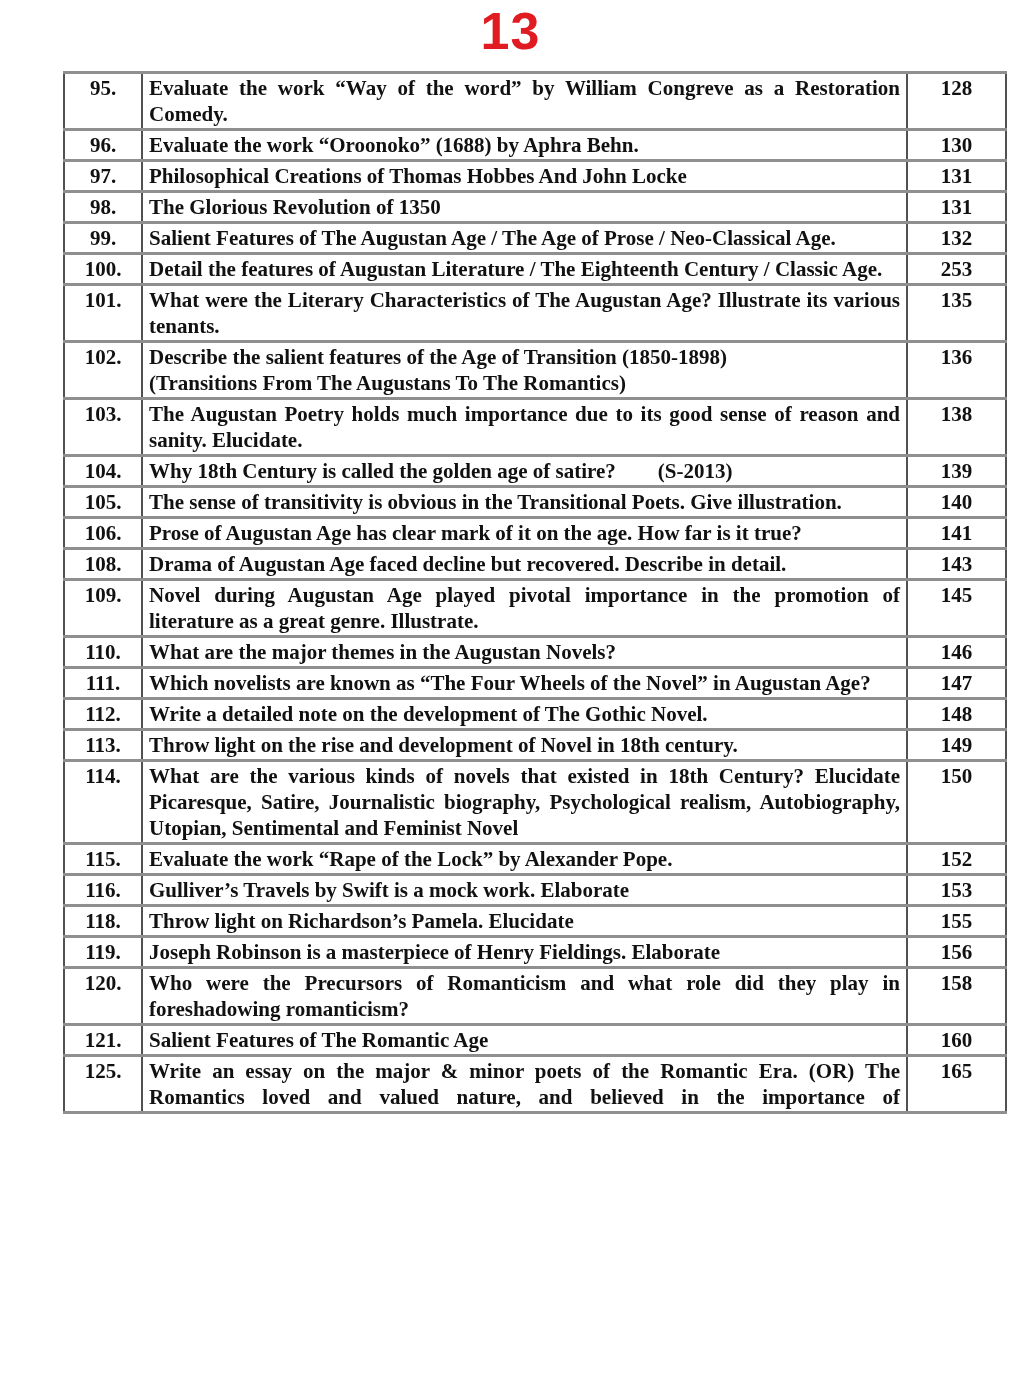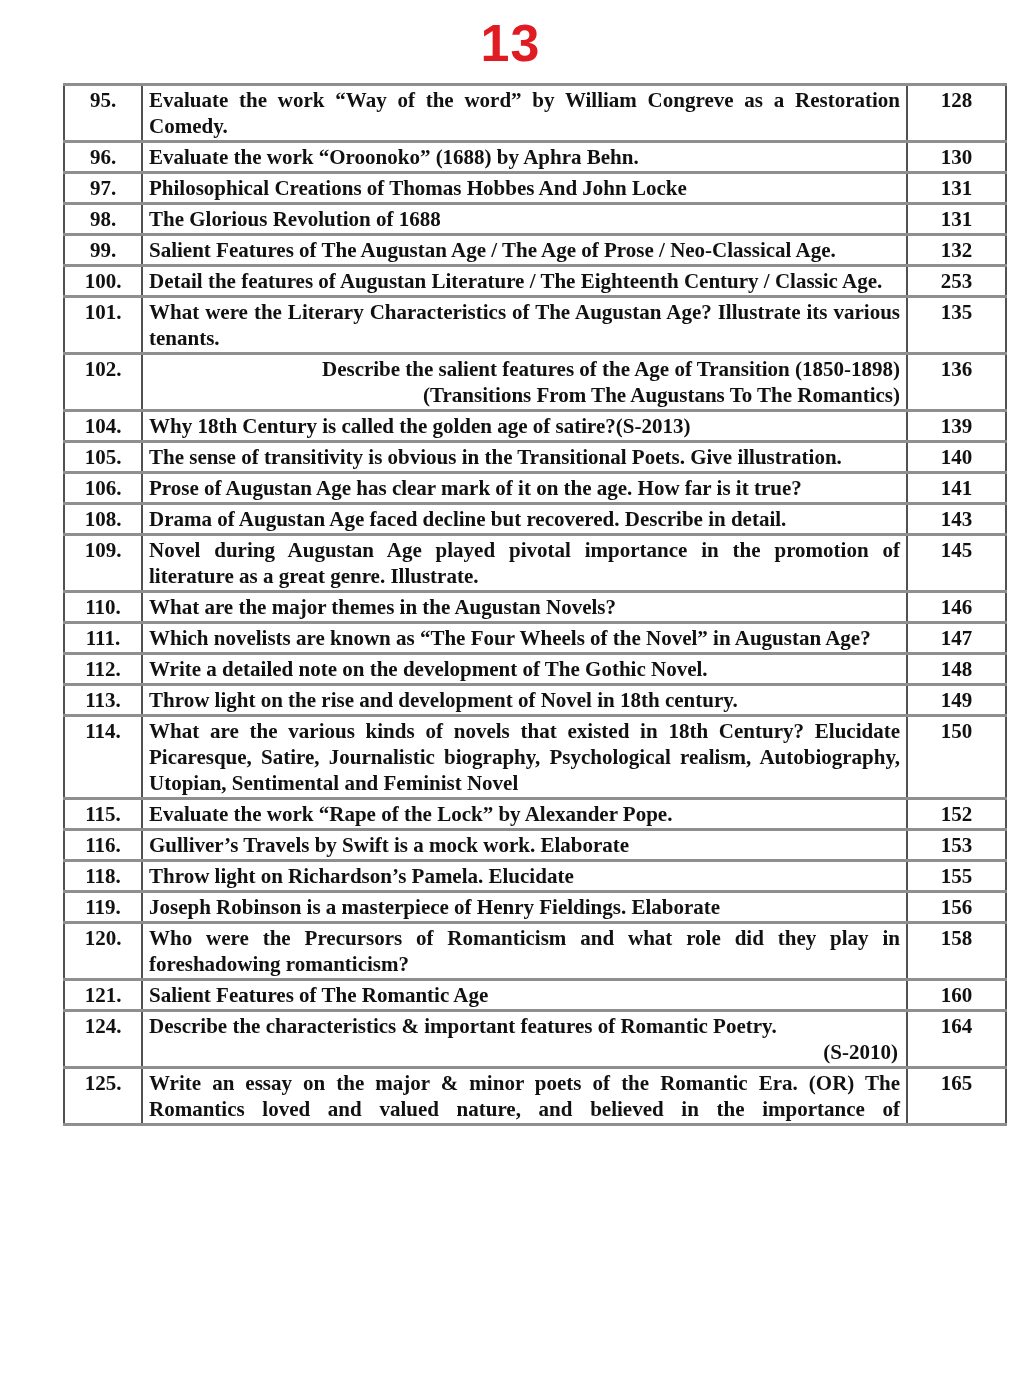--- a/index.html
+++ b/index.html
@@ -18,21 +18,21 @@
     width: 1021px;
     height: 1386px;
     position: relative;
   }
   .page-number {
     text-align: center;
     font-family: "Liberation Sans", sans-serif;
     font-weight: bold;
     font-size: 52px;
     line-height: 58px;
-    margin-top: 14px;
+    margin-top: 2px;
     letter-spacing: 1px;
   }
   table.toc {
     border-collapse: collapse;
     table-layout: fixed;
     margin-left: 63px;
     margin-top: 11px;
     width: 900px;
     font-size: 21px;
     line-height: 26px;
@@ -58,22 +58,22 @@
     padding-right: 9px;
   }
   td.c-pg {
     width: 85px;
     text-align: center;
     padding-left: 2px;
     padding-right: 2px;
   }
   .qtext { text-align: justify; }
   .force-justify { text-align-last: justify; }
-  .line { text-align: right; }
-  .inline-tag { }
+  .line { text-align: left; }
+  .inline-tag { margin-left: 42px; }
   .tag-line { text-align: right; padding-right: 2px; }
 </style>
 </head>
 <body>
 
 <div class="page">
   <div class="page-number" style="color: rgb(224, 27, 34);">13</div>
 
   <table class="toc">
     <tbody>
@@ -94,21 +94,21 @@
         <tr>
           <td class="c-num">97.</td>
           <td class="c-q">
             <div class="qtext">Philosophical Creations of Thomas Hobbes And John Locke</div>
           </td>
           <td class="c-pg">131</td>
         </tr>
         <tr>
           <td class="c-num">98.</td>
           <td class="c-q">
-            <div class="qtext">The Glorious Revolution of 1688</div>
+            <div class="qtext">The Glorious Revolution of 1350</div>
           </td>
           <td class="c-pg">131</td>
         </tr>
         <tr>
           <td class="c-num">99.</td>
           <td class="c-q">
             <div class="qtext">Salient Features of The Augustan Age / The Age of Prose / Neo-Classical Age.</div>
           </td>
           <td class="c-pg">132</td>
         </tr>
@@ -128,20 +128,27 @@
         </tr>
         <tr>
           <td class="c-num">102.</td>
           <td class="c-q">
             <div class="line">Describe the salient features of the Age of Transition (1850-1898)</div>
             <div class="line">(Transitions From The Augustans To The Romantics)</div>
           </td>
           <td class="c-pg">136</td>
         </tr>
         <tr>
+          <td class="c-num">103.</td>
+          <td class="c-q">
+            <div class="qtext">The Augustan Poetry holds much importance due to its good sense of reason and sanity. Elucidate.</div>
+          </td>
+          <td class="c-pg">138</td>
+        </tr>
+        <tr>
           <td class="c-num">104.</td>
           <td class="c-q">
             <div class="qtext">Why 18th Century is called the golden age of satire?<span class="inline-tag">(S-2013)</span></div>
           </td>
           <td class="c-pg">139</td>
         </tr>
         <tr>
           <td class="c-num">105.</td>
           <td class="c-q">
             <div class="qtext">The sense of transitivity is obvious in the Transitional Poets. Give illustration.</div>
@@ -238,28 +245,20 @@
             <div class="qtext">Who were the Precursors of Romanticism and what role did they play in foreshadowing romanticism?</div>
           </td>
           <td class="c-pg">158</td>
         </tr>
         <tr>
           <td class="c-num">121.</td>
           <td class="c-q">
             <div class="qtext">Salient Features of The Romantic Age</div>
           </td>
           <td class="c-pg">160</td>
-        </tr>
-        <tr>
-          <td class="c-num">124.</td>
-          <td class="c-q">
-            <div class="qtext">Describe the characteristics &amp; important features of Romantic Poetry.</div>
-            <div class="tag-line">(S-2010)</div>
-          </td>
-          <td class="c-pg">164</td>
         </tr>
         <tr>
           <td class="c-num">125.</td>
           <td class="c-q">
             <div class="qtext force-justify">Write an essay on the major &amp; minor poets of the Romantic Era. (OR) The Romantics loved and valued nature, and believed in the importance of</div>
           </td>
           <td class="c-pg">165</td>
         </tr>
       </tbody>
   </table>

